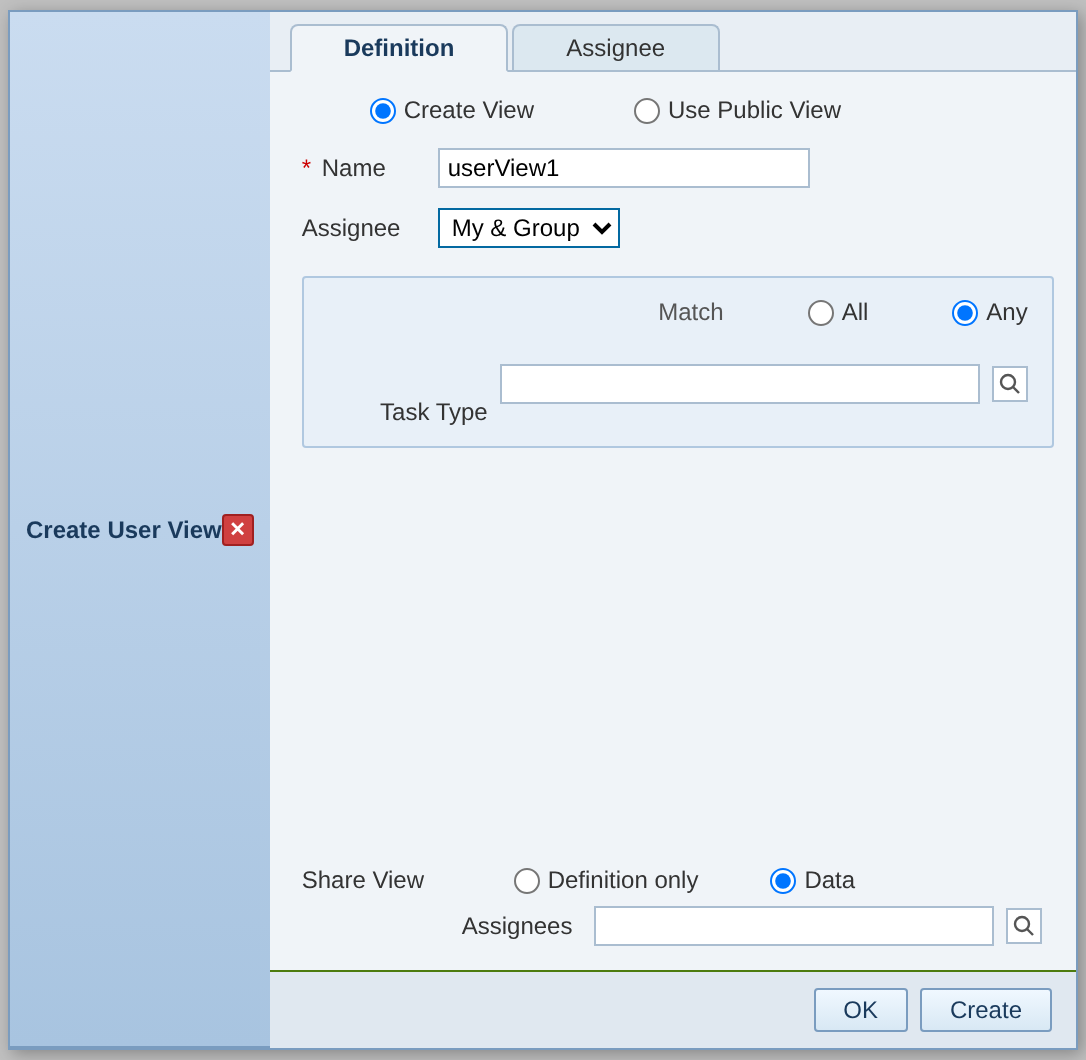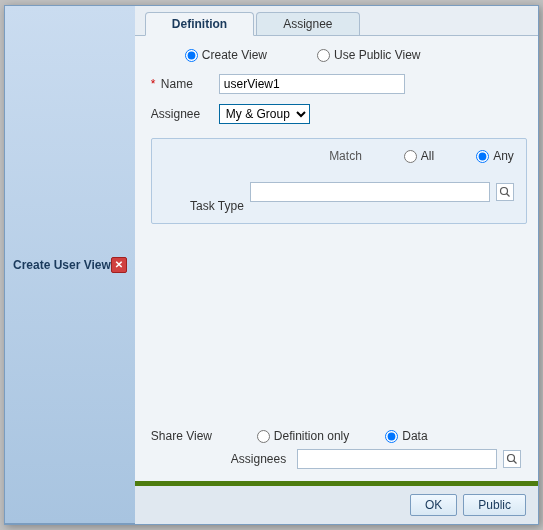--- a/index.html
+++ b/index.html
@@ -248,21 +248,21 @@
       min-width: 60px;
     }
     .assignees-input {
       width: 200px;
       height: 20px;
     }
     
     .dialog-footer {
       padding: 8px 12px;
       background: #e0e8f0;
-      border-top: 5px solid #4d7c0f;
+      border-top: 1px solid #4d7c0f;
       display: flex;
       justify-content: flex-end;
       gap: 6px;
     }
     .footer-btn {
       padding: 3px 14px;
       font-size: 12px;
       border: 1px solid #7a9cbf;
       background: linear-gradient(to bottom, #f0f8ff, #d8e8f4);
       cursor: pointer;
@@ -387,16 +387,16 @@
           </div>
         </div>
 
       </div>
 
       <div class="scrollbar-area"></div>
     </div>
 
     <div class="dialog-footer">
       <button class="footer-btn">OK</button>
-      <button class="footer-btn">Public</button>
+      <button class="footer-btn">Create</button>
     </div>
   </div>
 </div>
 
 </body></html>

